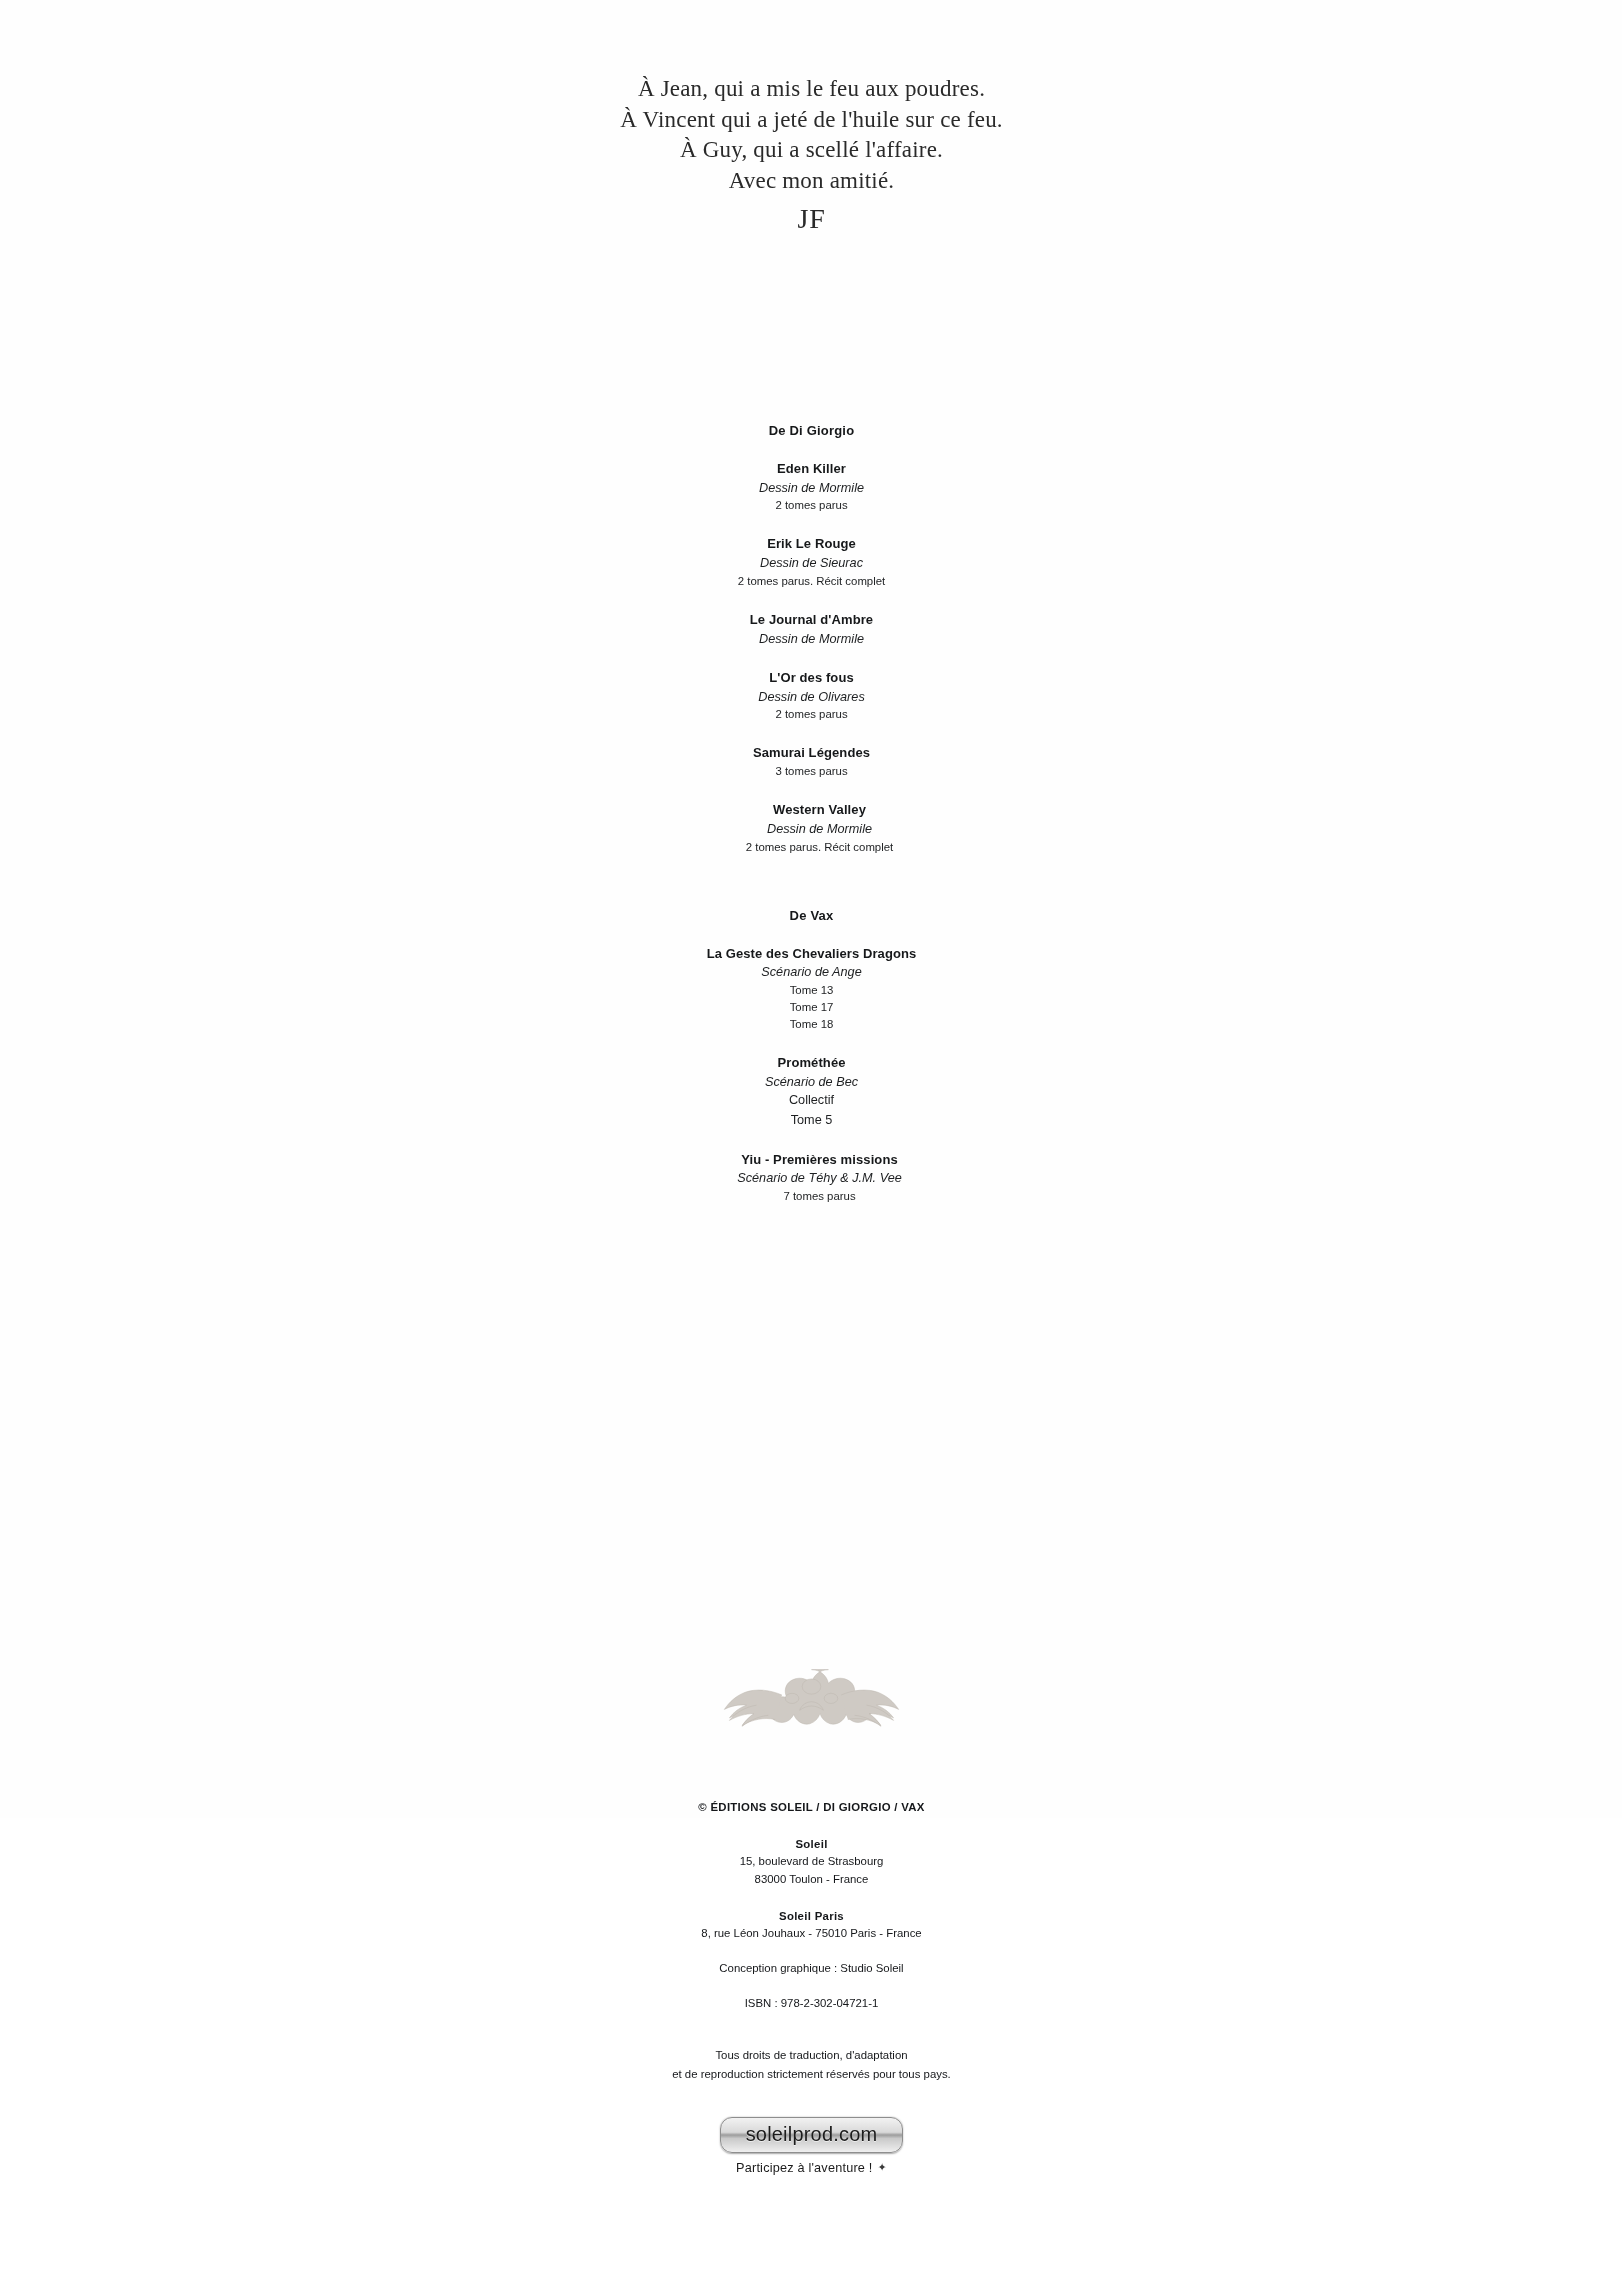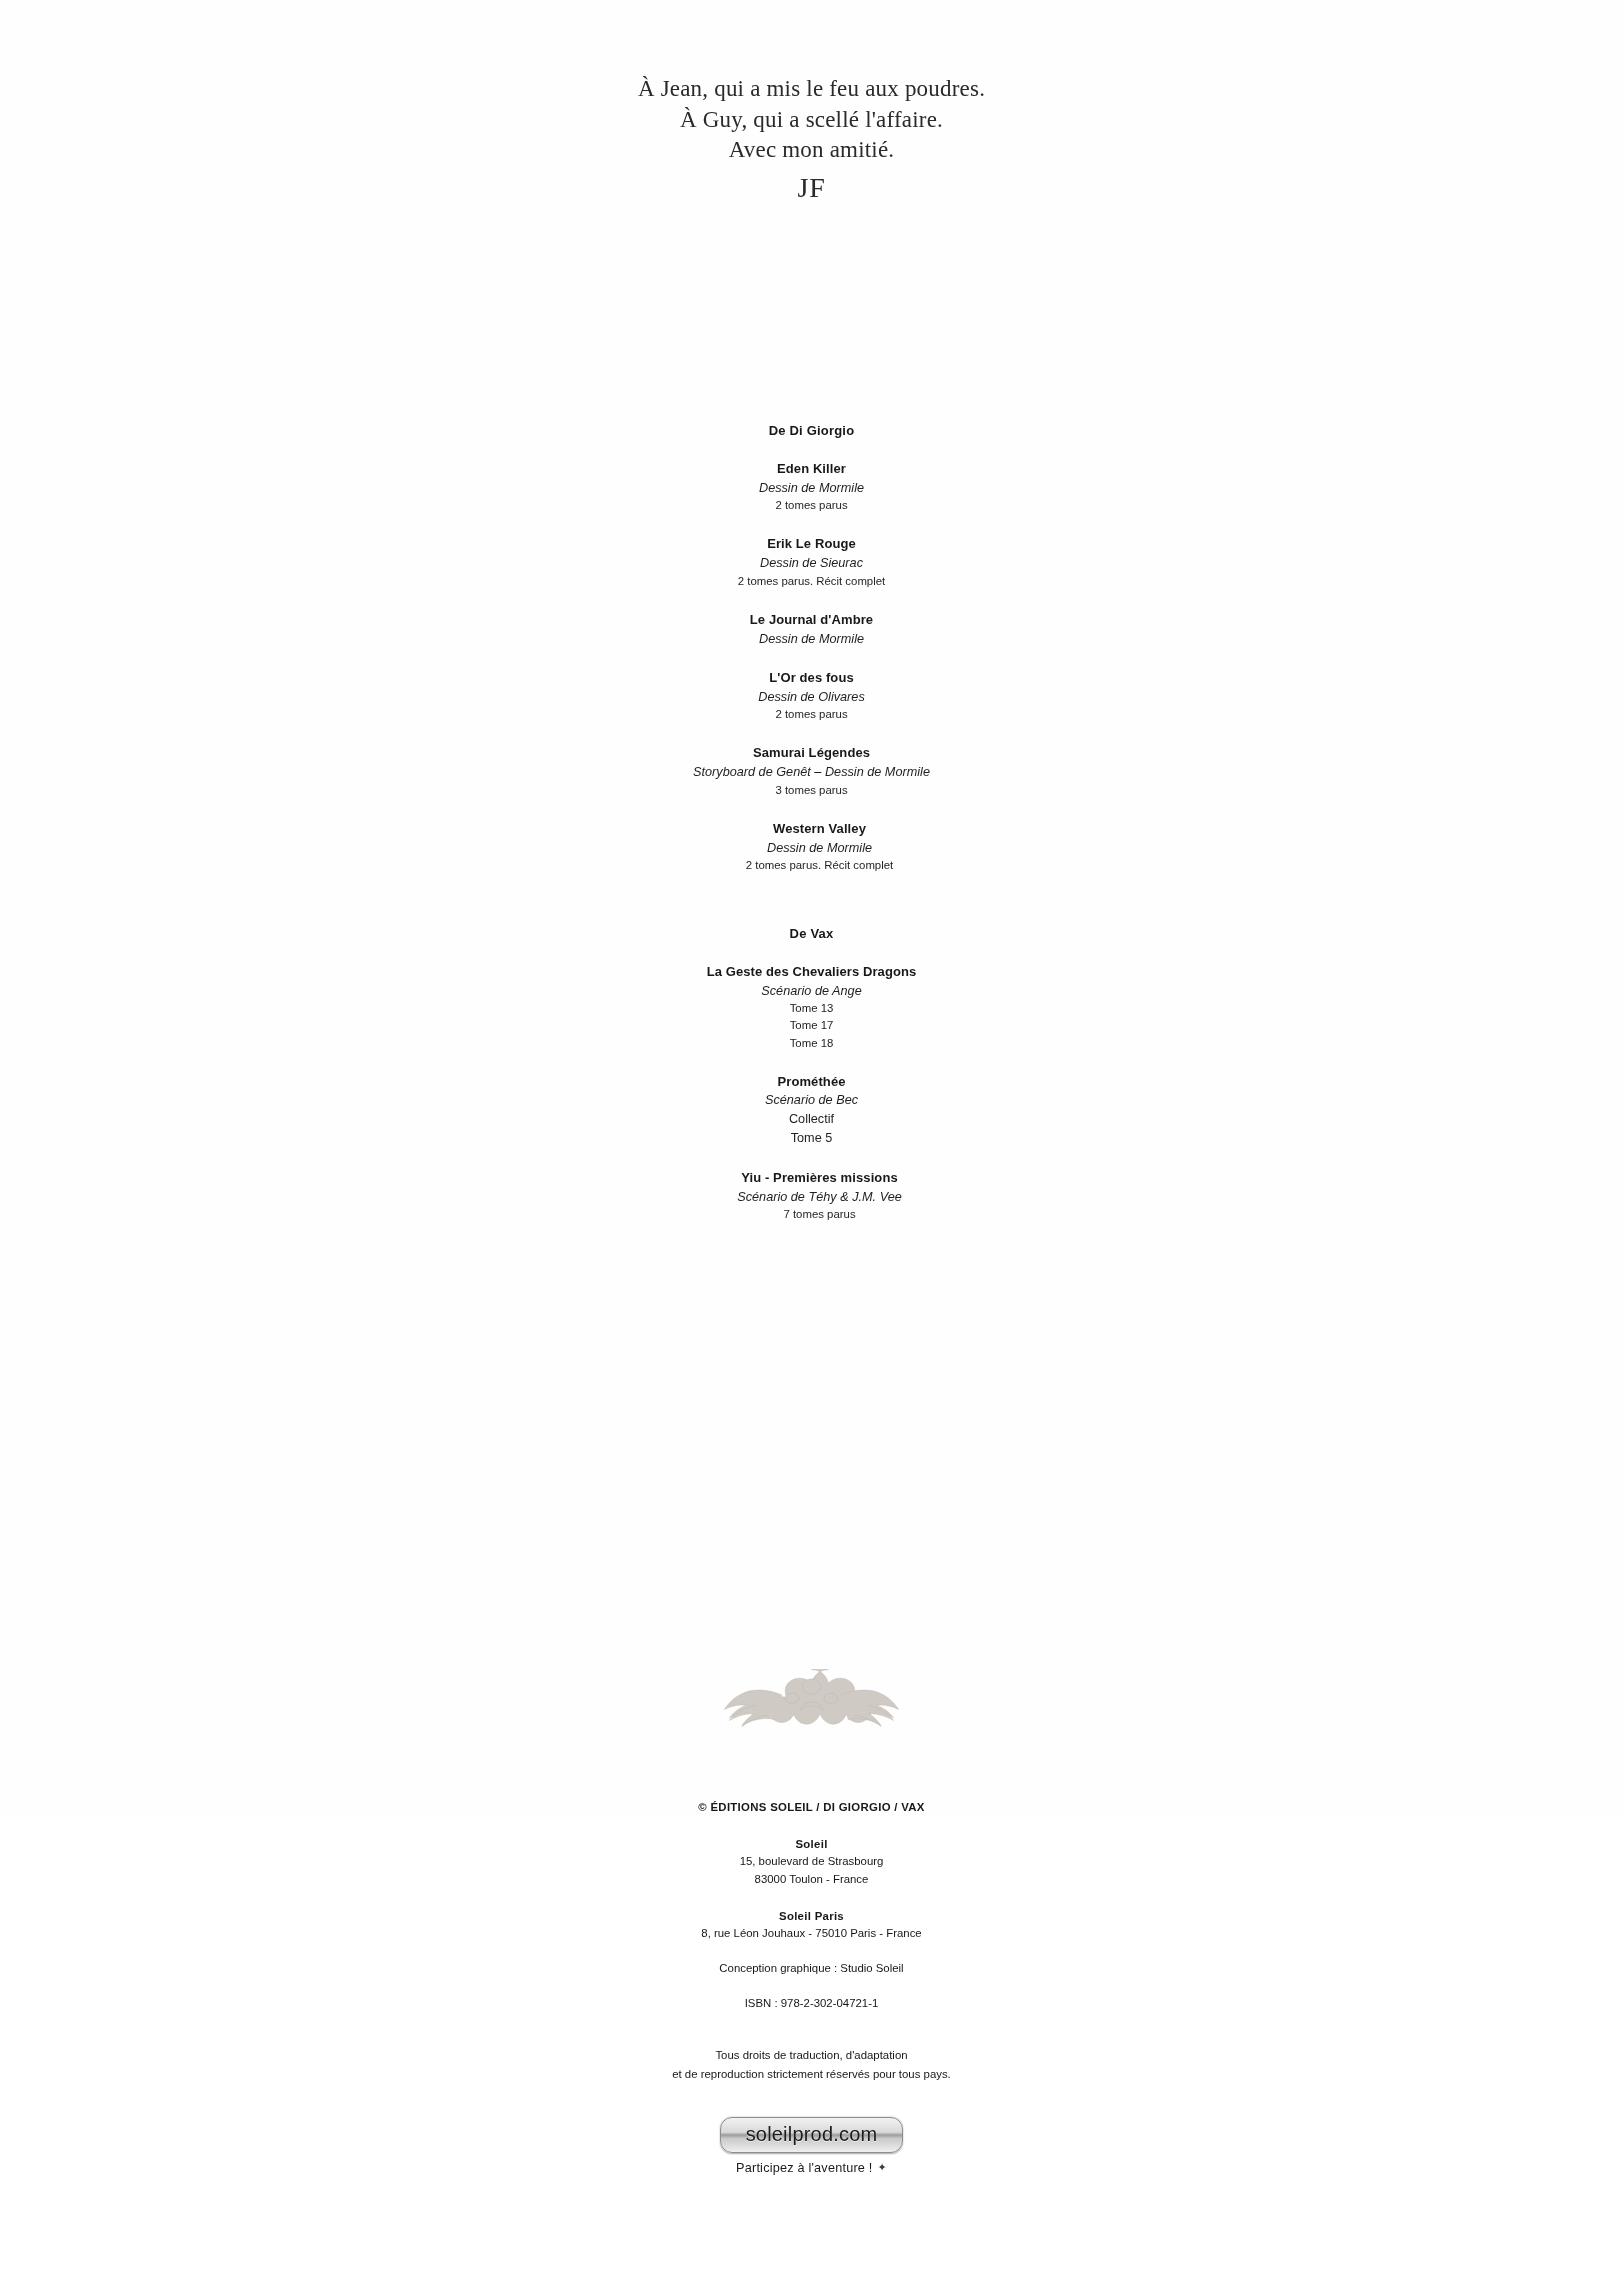--- a/index.html
+++ b/index.html
@@ -168,20 +168,21 @@
     transform: translateY(-0.8px);
   }
 </style>
 </head>
 <body>
 
 <div class="page">
 
   <div class="dedication">
     <span class="line">À Jean, qui a mis le feu aux poudres.</span>
+    <span class="line">À Vincent qui a jeté de l'huile sur ce feu.</span>
     <span class="line">À Guy, qui a scellé l'affaire.</span>
     <span class="line">Avec mon amitié.</span>
     <span class="signature">JF</span>
   </div>
 
   <div class="biblio">
 
     <div class="biblio-group">
       <div class="biblio-group-title">De Di Giorgio</div>
 
@@ -204,21 +205,20 @@
 
       <div class="work">
         <div class="work-title">L'Or des fous</div>
         <div class="work-credit">Dessin de Olivares</div>
         <div class="work-note">2 tomes parus</div>
       </div>
 
 
       <div class="work">
         <div class="work-title">Samurai Légendes</div>
-        <div class="work-credit">Storyboard de Genêt – Dessin de Mormile</div>
         <div class="work-note">3 tomes parus</div>
       </div>
 
       <div class="work">
         <div class="work-title">Western Valley</div>
         <div class="work-credit">Dessin de Mormile</div>
         <div class="work-note">2 tomes parus. Récit complet</div>
       </div>
     </div>
 

